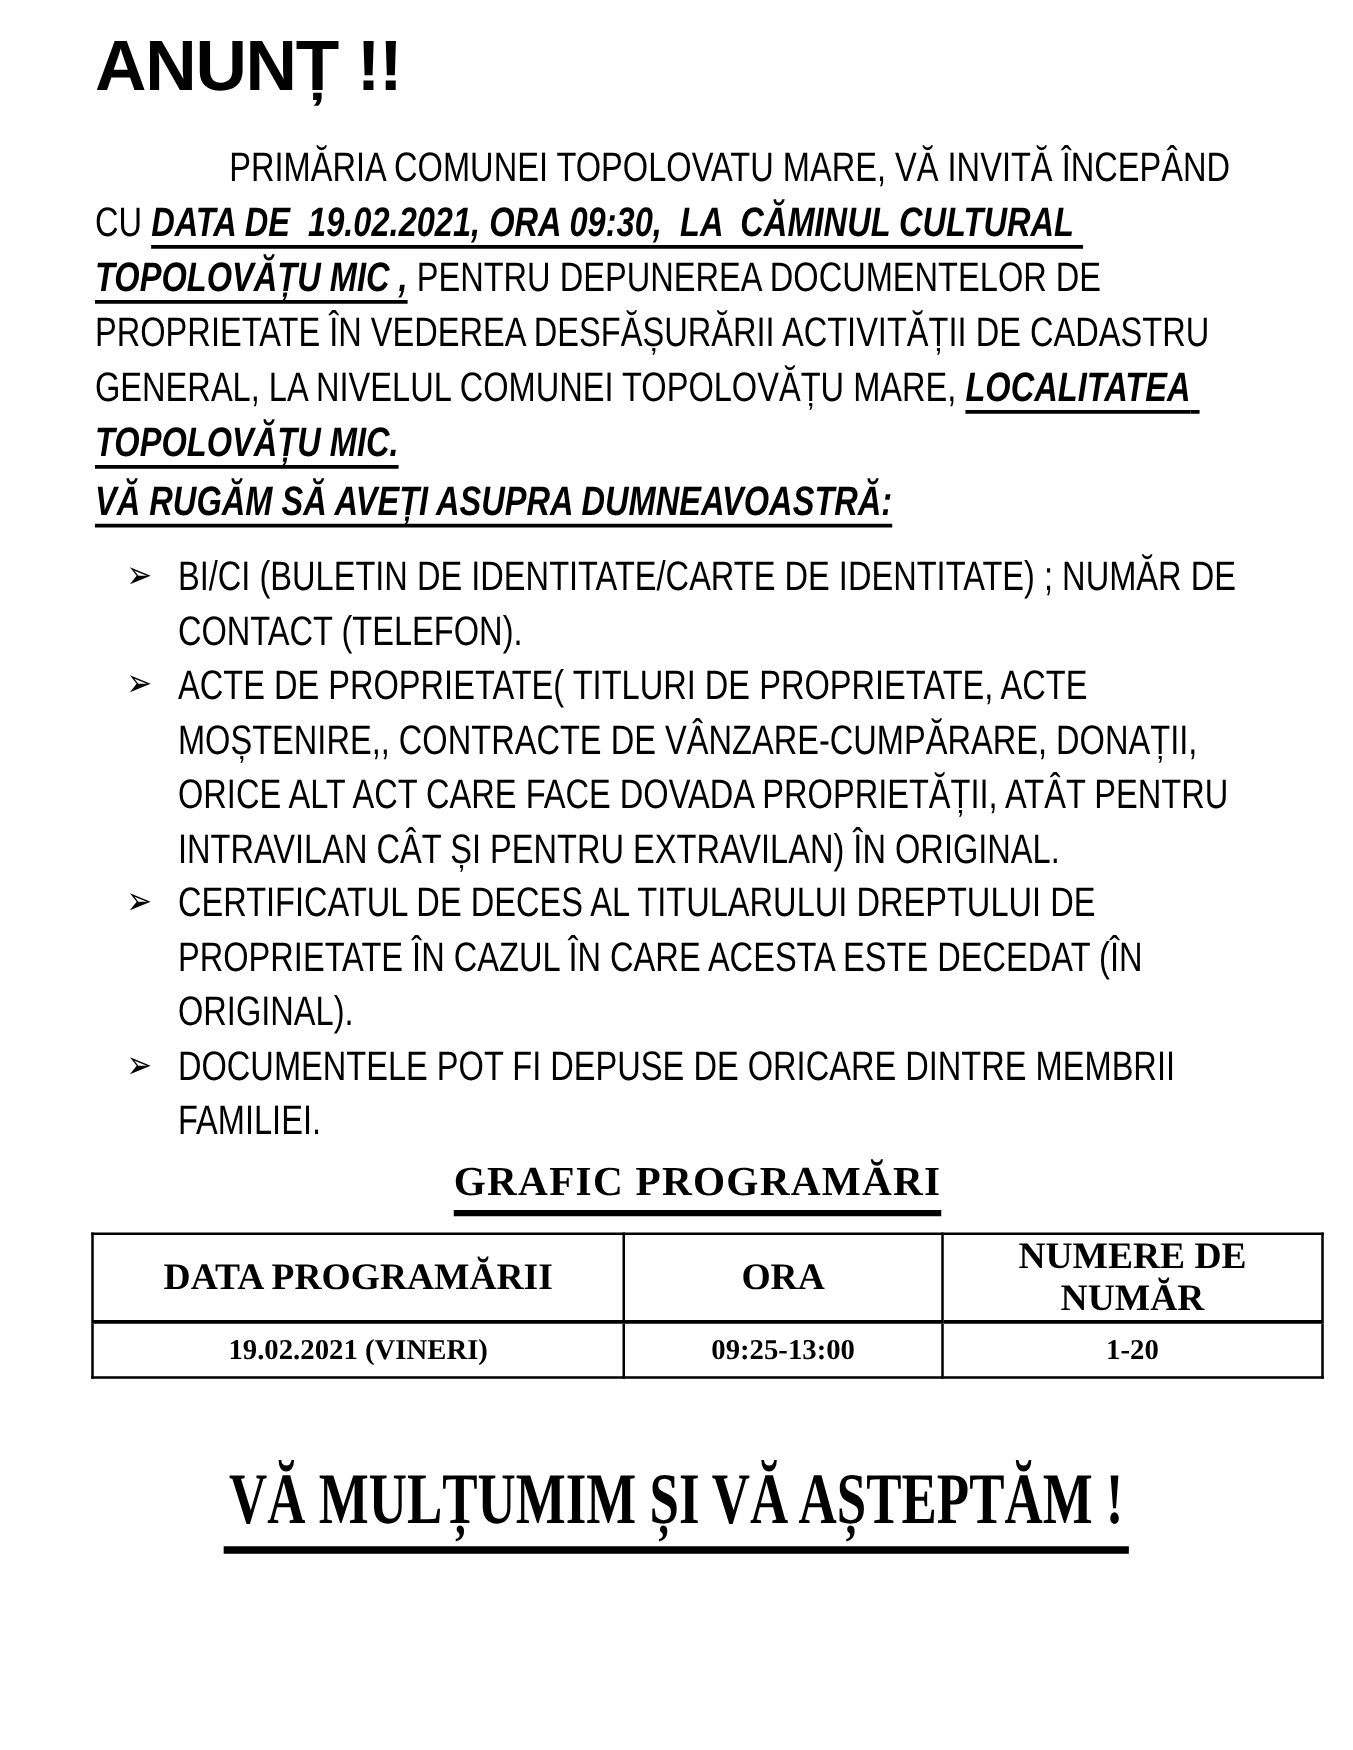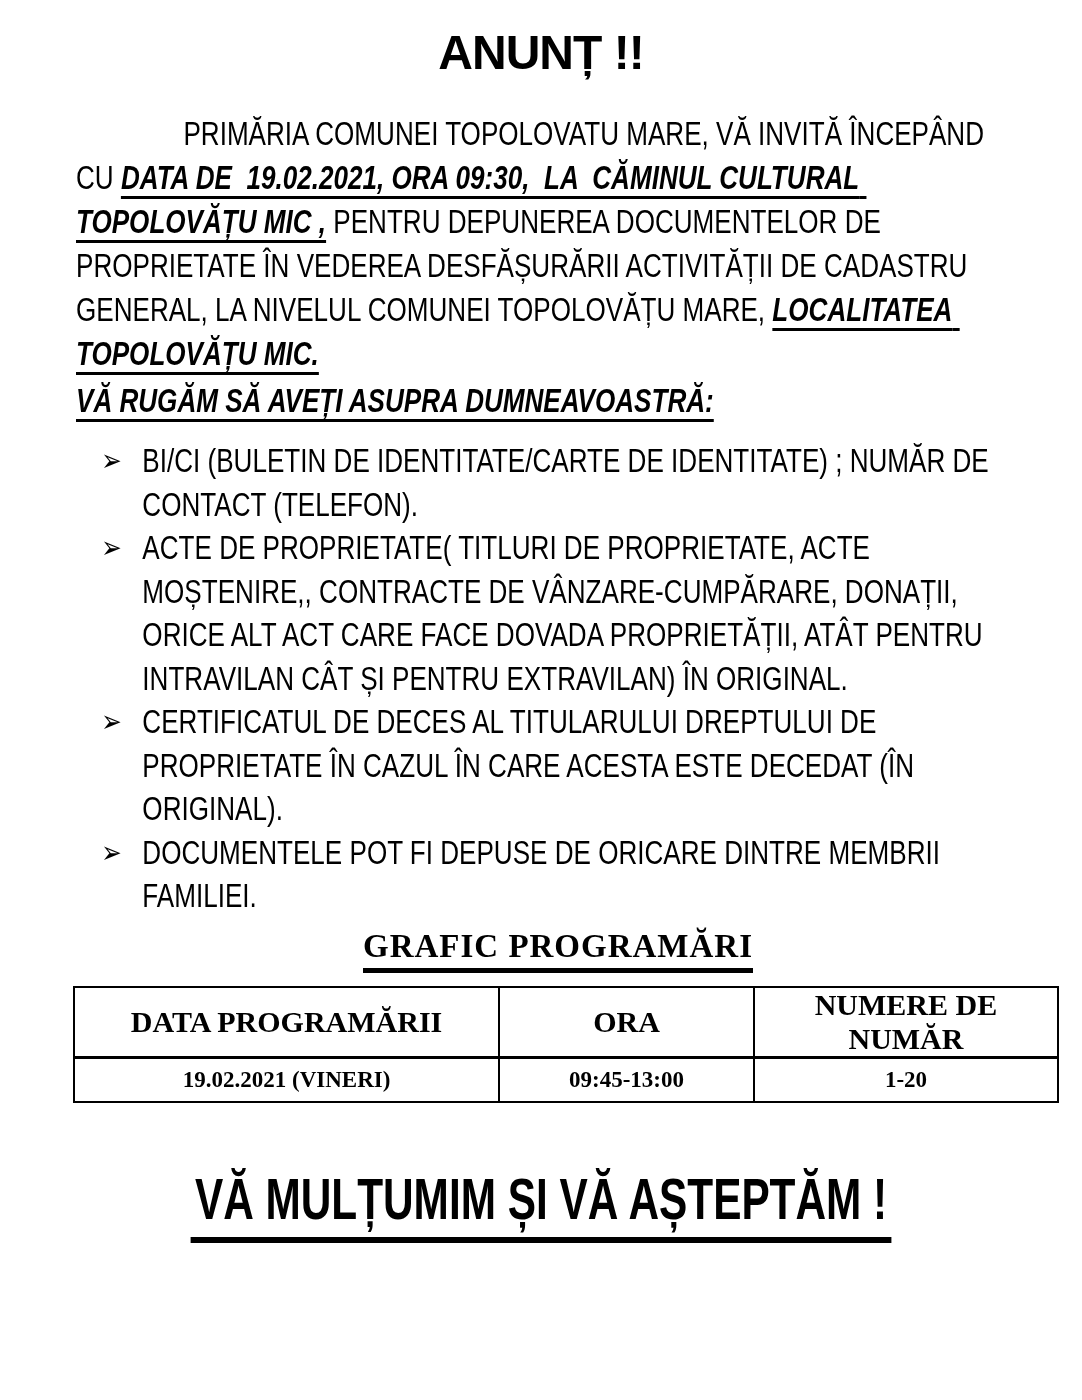--- a/index.html
+++ b/index.html
@@ -23,22 +23,21 @@
     width: 126.6%;
   }
   .cond-tight {
     transform: scaleX(0.73);
     transform-origin: 0 0;
     width: 137%;
   }
 
   .doc-title {
     margin-top: 20px;
-    text-align: center;
-    font-size: 48px;
+    font-size: 57px;
     line-height: 66px;
     font-weight: bold;
     letter-spacing: -1px;
   }
 
   .intro {
     margin-top: 26px;
     font-size: 33px;
     line-height: 44px;
     text-indent: 136px;
@@ -104,21 +103,21 @@
     text-align: center;
     vertical-align: middle;
     font-size: 30px;
   }
   .schedule-table th { height: 39px; border-bottom-width: 3px; }
   .schedule-table td { height: 45px; font-size: 23px; }
   .col-data { width: 43.2%; border-radius: 10px; }
   .col-ora  { width: 25.9%; }
   .col-nr   { width: 30.9%; }
 
-  .footer-row { margin-top: 64px; }
+  .footer-row { margin-top: 64px; font-family: Liberation Serif, serif; }
   .footer-note {
     text-align: center;
     font-size: 58px;
     line-height: 64px;
     font-weight: bold;
   }
   .footer-note .footer-underline {
     display: inline-block;
     border-bottom: 6px solid #000;
     padding: 0 6px 6px 6px;
@@ -163,21 +162,21 @@
       <thead>
         <tr>
           <th class="col-data">DATA PROGRAMĂRII</th>
           <th class="col-ora">ORA</th>
           <th class="col-nr">NUMERE DE NUMĂR</th>
         </tr>
       </thead>
       <tbody>
         <tr>
           <td>19.02.2021 (VINERI)</td>
-          <td>09:45-13:00</td>
+          <td>09:25-13:00</td>
           <td>1-20</td>
         </tr>
       </tbody>
     </table>
 
     <div class="footer-row">
       <div class="footer-note cond-tight">
         <span class="footer-underline">VĂ MULȚUMIM ȘI VĂ AȘTEPTĂM !</span>
       </div>
     </div>

